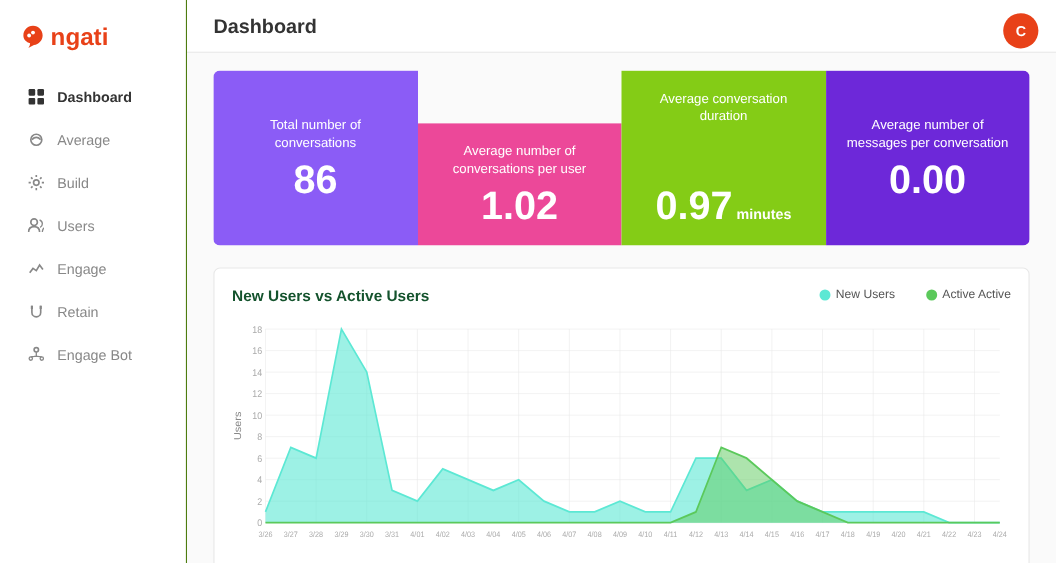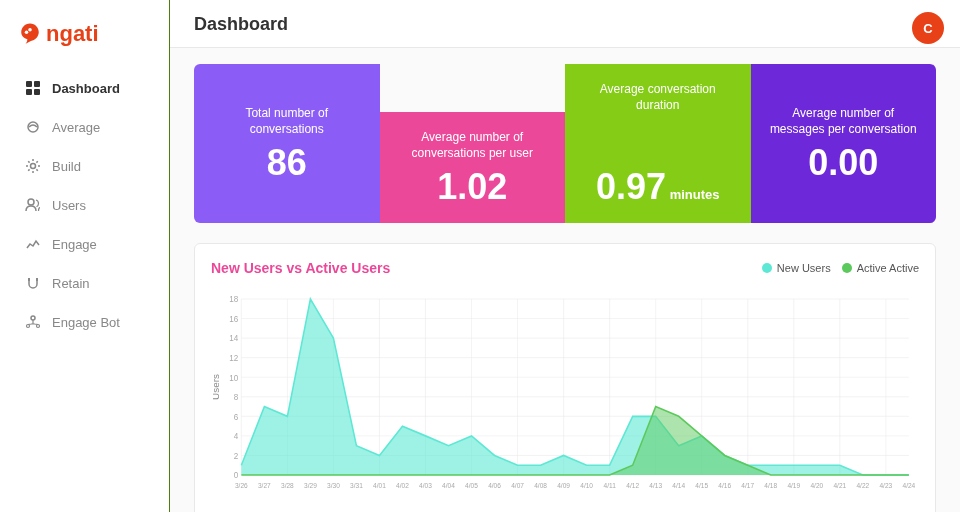--- a/index.html
+++ b/index.html
@@ -126,25 +126,25 @@
     }
     .chart-title-row {
       display: flex;
       justify-content: space-between;
       align-items: center;
       margin-bottom: 12px;
     }
     .chart-title {
       font-size: 14px;
       font-weight: 600;
-      color: #ec4899;
+      color: #14532d;
     }
     .legend {
       display: flex;
-      gap: 11px;
+      gap: 28px;
       align-items: center;
     }
     .legend-item {
       display: flex;
       align-items: center;
       gap: 5px;
       font-size: 11px;
       color: #555;
     }
     .legend-dot {

